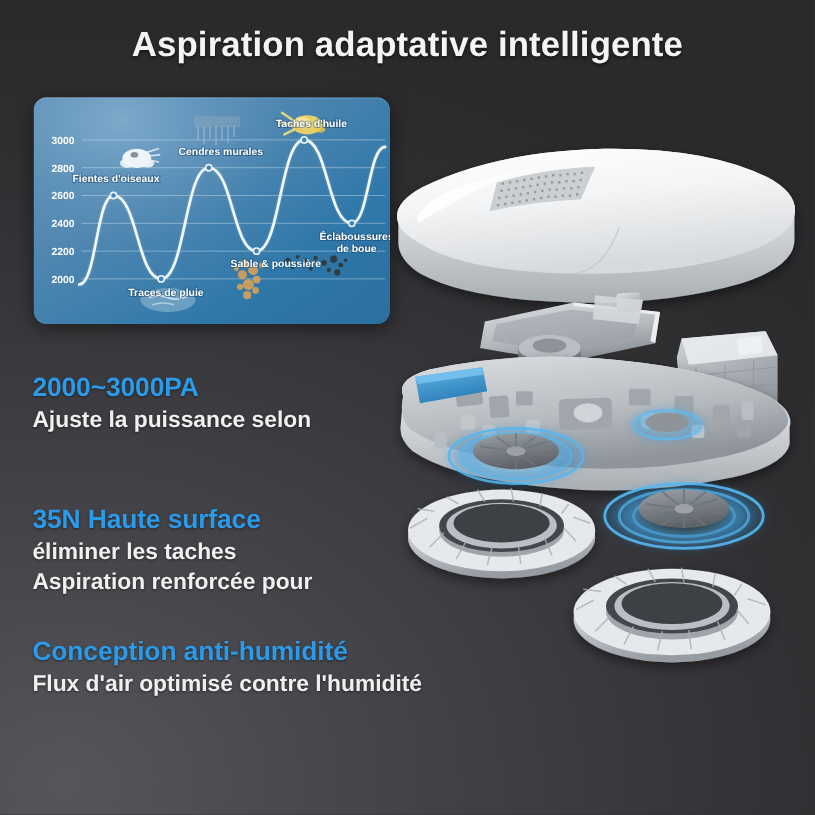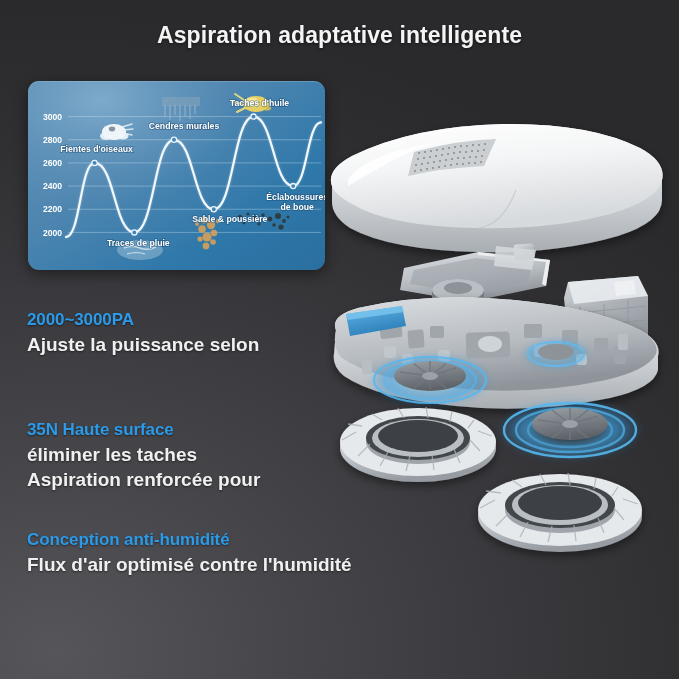--- a/index.html
+++ b/index.html
@@ -11,21 +11,21 @@
   #stage{
     position:relative;width:679px;height:679px;overflow:hidden;
     background:
       radial-gradient(ellipse 120% 95% at 8% 96%, #55555a 0%, #47474b 28%, #3a3a3e 55%, #303033 78%, #2a2a2d 100%),
       linear-gradient(160deg,#2b2b2e 0%,#3b3b3f 48%,#313134 100%);
   }
 
   
   #title{
     position:absolute;left:0;top:22px;width:679px;text-align:center;
-    color:#f4f4f4;font-size:23px;font-weight:bold;letter-spacing:.1px;
+    color:#f4f4f4;font-size:29px;font-weight:bold;letter-spacing:.1px;
     text-shadow:0 1px 3px rgba(0,0,0,.55);
   }
 
   
   #chart-card{
     position:absolute;left:28px;top:81px;width:297px;height:189px;
     border-radius:11px;
     background:
       radial-gradient(ellipse 105% 120% at 22% 12%, rgba(120,165,200,.55) 0%, rgba(90,140,180,.12) 48%, rgba(40,95,140,0) 72%),
       linear-gradient(145deg,#5e8fb4 0%,#4f86b0 34%,#2f78aa 72%, #2a6f9f 100%);
@@ -42,21 +42,21 @@
   .curve{fill:none;stroke:#f2f8fc;stroke-width:2.2;stroke-linecap:round;stroke-linejoin:round;}
   .dot{fill:#3f86bd;stroke:#eaf4fb;stroke-width:1.3;}
   .pt-label{
     fill:#ffffff;font-family:"Liberation Sans",sans-serif;font-size:8.7px;font-weight:bold;
     text-anchor:middle;paint-order:stroke;stroke:rgba(20,60,95,.45);stroke-width:1.6;
   }
 
   
   .feature{position:absolute;left:27px;}
   .feature .head{
-    color:#2b9ae8;font-size:17px;font-weight:bold;letter-spacing:-.1px;
+    color:#2b9ae8;font-size:22px;font-weight:bold;letter-spacing:-.1px;
     text-shadow:0 1px 2px rgba(0,0,0,.5);white-space:nowrap;
   }
   .feature .sub{
     color:#f0f0f0;font-size:19px;font-weight:bold;line-height:1.33;
     text-shadow:0 1px 2px rgba(0,0,0,.5);margin-top:2px;
   }
   #feat-0{top:310px;}
   #feat-1{top:420px;}
   #feat-2{top:530px;}
 

